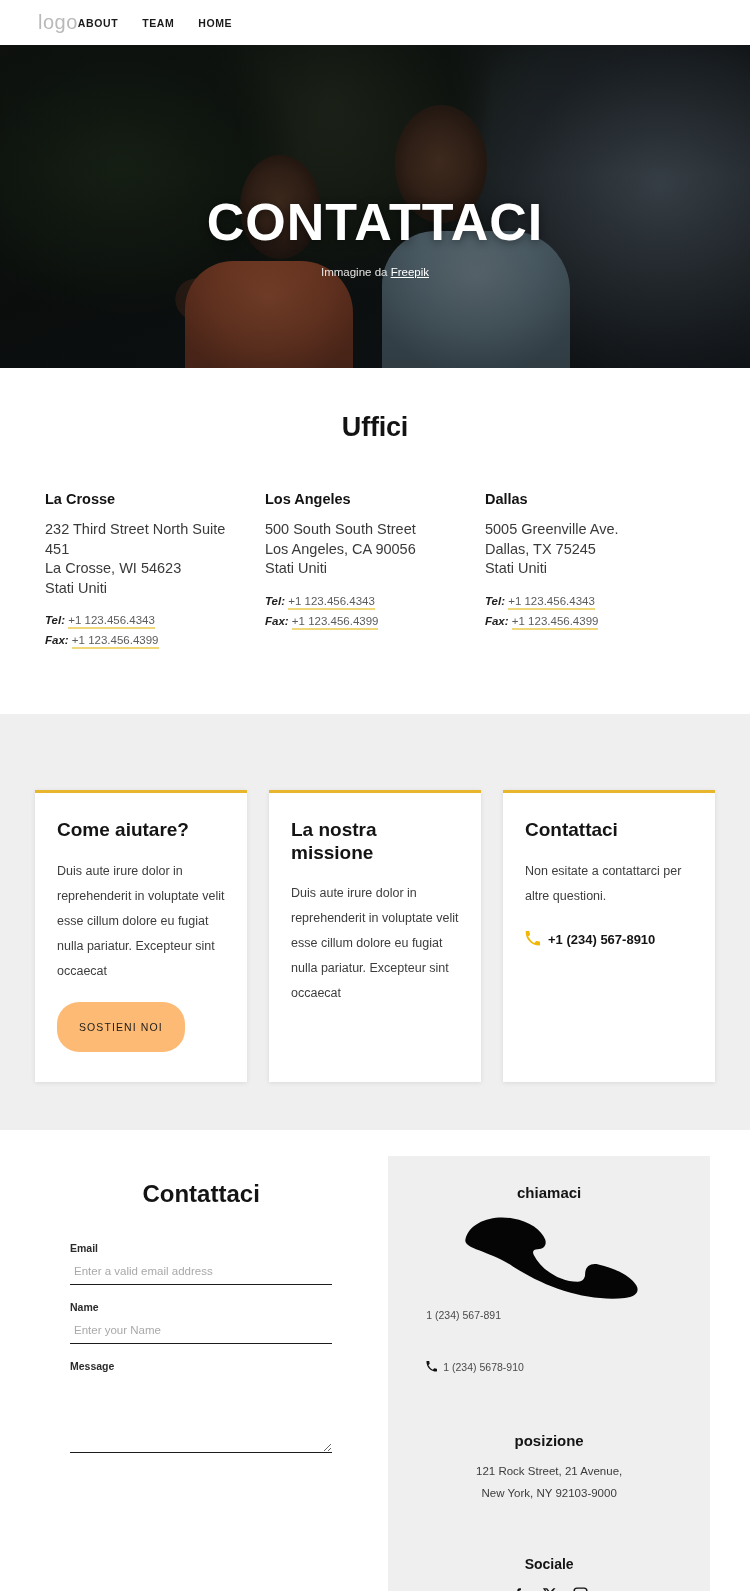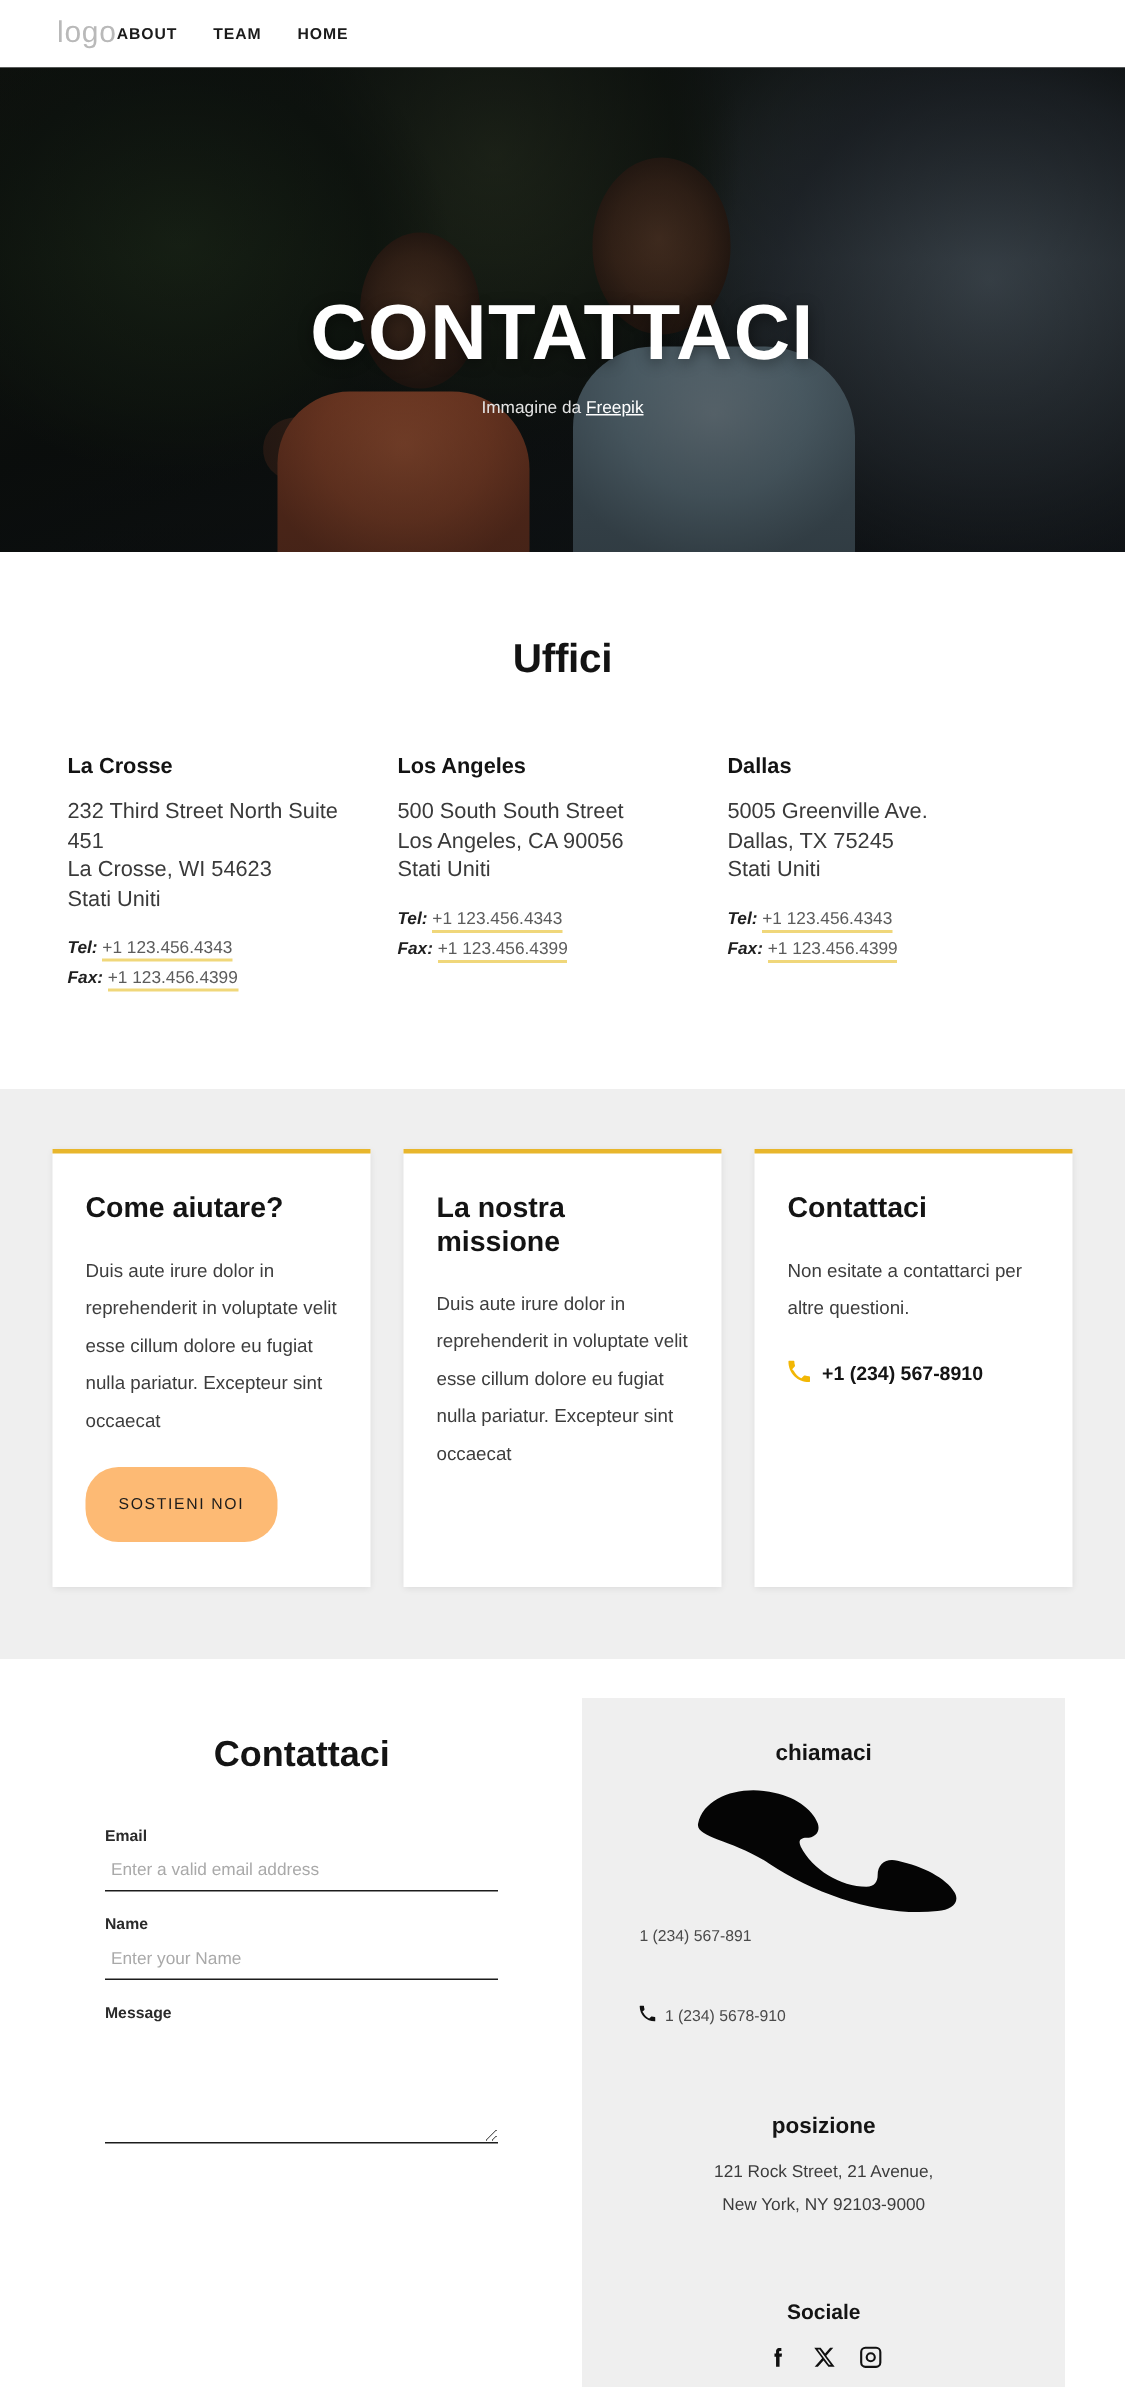--- a/index.html
+++ b/index.html
@@ -97,21 +97,21 @@
     text-shadow: 0 2px 10px rgba(0,0,0,.45);
   }
   .hero-credit {
     margin-top: 18px;
     font-size: 11.5px;
     color: #e4e4e4;
   }
   .hero-credit a { color: #ffffff; text-decoration: underline; }
 
   
-  .offices { background: #ffffff; padding: 56px 0 60px; }
+  .offices { background: #ffffff; padding: 44px 0 60px; }
   .offices-title {
     text-align: center;
     font-size: 27px;
     font-weight: 800;
     letter-spacing: -.2px;
     color: #131313;
     margin-bottom: 48px;
   }
   .office-grid {
     display: flex;
@@ -155,20 +155,21 @@
   }
   .card {
     width: 33.33%;
     background: #ffffff;
     border-top: 3px solid #e8b62c;
     padding: 26px 22px 30px;
     box-shadow: 0 1px 5px rgba(0,0,0,.09);
     min-height: 216px;
     display: flex;
     flex-direction: column;
+    margin-top: 36px;
   }
   .card-title {
     font-size: 19px;
     font-weight: 800;
     color: #141414;
     line-height: 1.18;
     margin-bottom: 17px;
   }
   .card-body {
     font-size: 12.5px;

